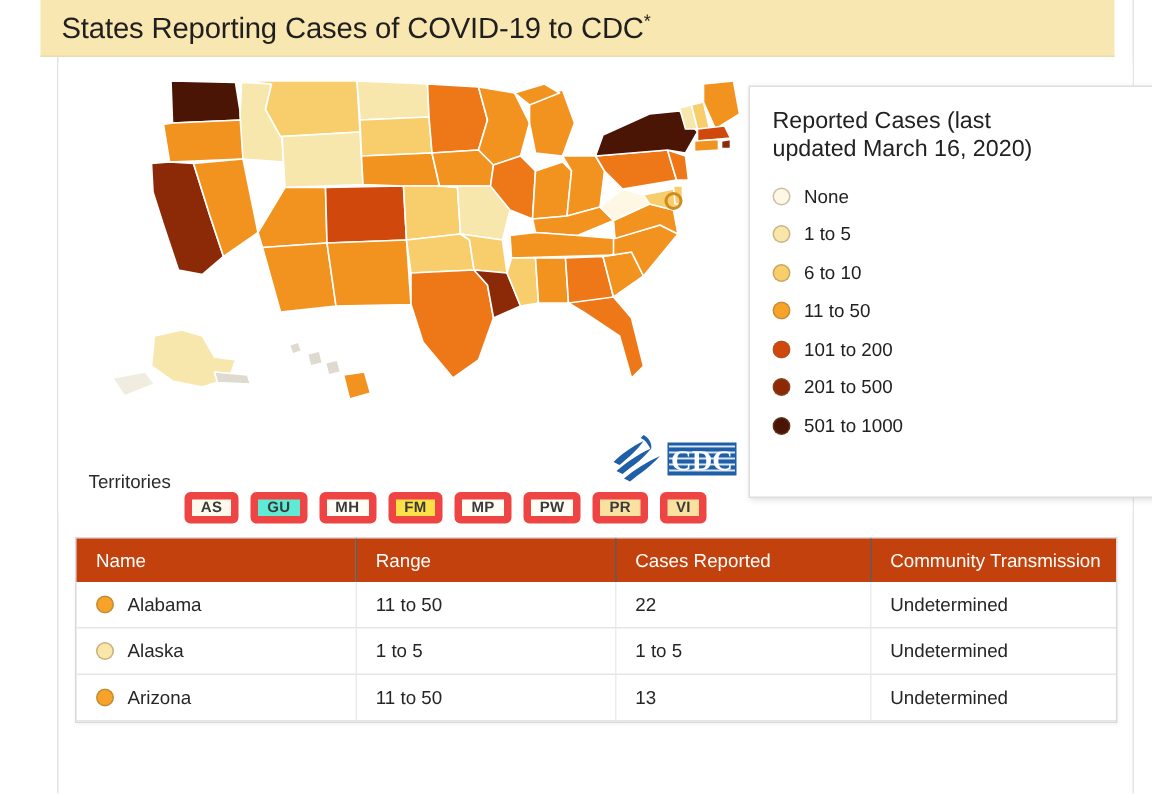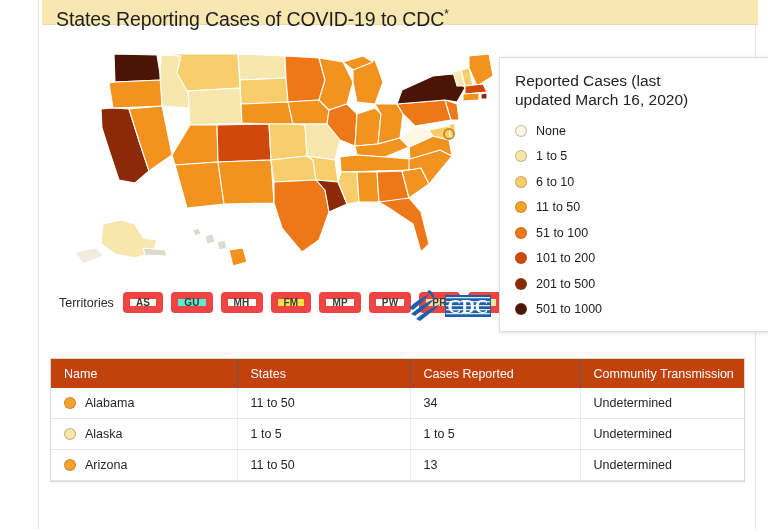--- a/index.html
+++ b/index.html
@@ -26,21 +26,21 @@
   }
   .gutter-rule-right {
     position: absolute;
     left: 755px; top: 0; width: 1px; height: 529px;
     background: #e6e6e6;
   }
 
   
   .title-banner {
     position: absolute;
-    left: 42px; top: 0; width: 716px; height: 25px;
+    left: 27px; top: 0; width: 716px; height: 38px;
     background: #f8e7b0;
     border-bottom: 1px solid #e9dcae;
   }
   .title-banner .title-text {
     position: absolute;
     left: 14px; top: 7px;
     font-size: 19.5px;
     color: #1f1f1f;
     letter-spacing: -0.1px;
     white-space: nowrap;
@@ -74,30 +74,31 @@
   }
   .territories-label {
     font-size: 12.5px;
     color: #2b2b2b;
     margin-right: 1px;
   }
   .terr-chip {
     min-width: 29px;
     height: 21px;
     padding: 0 6px;
-    border: 7px solid #ef4444;
+    border: 5px solid #ef4444;
     border-radius: 4px;
     font-size: 10px;
     font-weight: bold;
     color: #3a3a3a;
     display: flex;
     align-items: center;
     justify-content: center;
     background: #fffdf4;
     letter-spacing: 0.2px;
+    margin-top: 36px;
   }
 
   
   .cdc-logo {
     position: absolute;
     left: 366px; top: 244px;
     width: 90px; height: 38px;
   }
 
   
@@ -416,24 +417,20 @@
         <div class="legend-row">
           <span class="legend-dot" style="background:#f7ce6b"></span>
           <span class="legend-label">6 to 10</span>
         </div>
 
         <div class="legend-row">
           <span class="legend-dot" style="background:#f7a32a"></span>
           <span class="legend-label">11 to 50</span>
         </div>
 
-        <div class="legend-row">
-          <span class="legend-dot" style="background:#ee7717"></span>
-          <span class="legend-label">51 to 100</span>
-        </div>
 
         <div class="legend-row">
           <span class="legend-dot" style="background:#d1480c"></span>
           <span class="legend-label">101 to 200</span>
         </div>
 
         <div class="legend-row">
           <span class="legend-dot" style="background:#8c2a07"></span>
           <span class="legend-label">201 to 500</span>
         </div>
@@ -454,36 +451,36 @@
     <table class="states-table">
       <colgroup>
         <col class="col-name">
           <col class="col-range">
           <col class="col-cases">
           <col class="col-ct">
       </colgroup>
       <thead>
         <tr>
           <th>Name</th>
-          <th>States</th>
+          <th>Range</th>
           <th>Cases Reported</th>
           <th>Community Transmission</th>
         </tr>
       </thead>
       <tbody>
 
         <tr>
           <td>
             <span class="name-cell">
               <span class="row-dot" style="background:#f7a32a"></span>
               <span>Alabama</span>
             </span>
           </td>
           <td>11 to 50</td>
-          <td>34</td>
+          <td>22</td>
           <td>Undetermined</td>
         </tr>
 
         <tr>
           <td>
             <span class="name-cell">
               <span class="row-dot" style="background:#fae6a8"></span>
               <span>Alaska</span>
             </span>
           </td>

